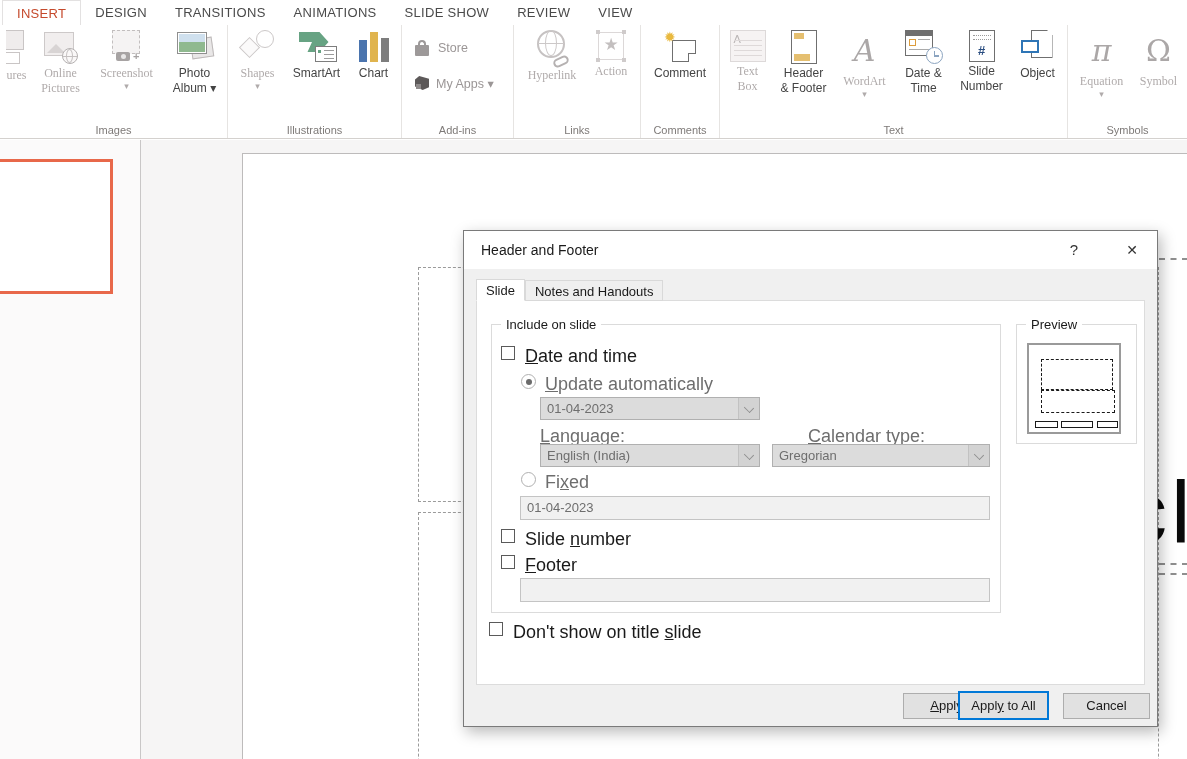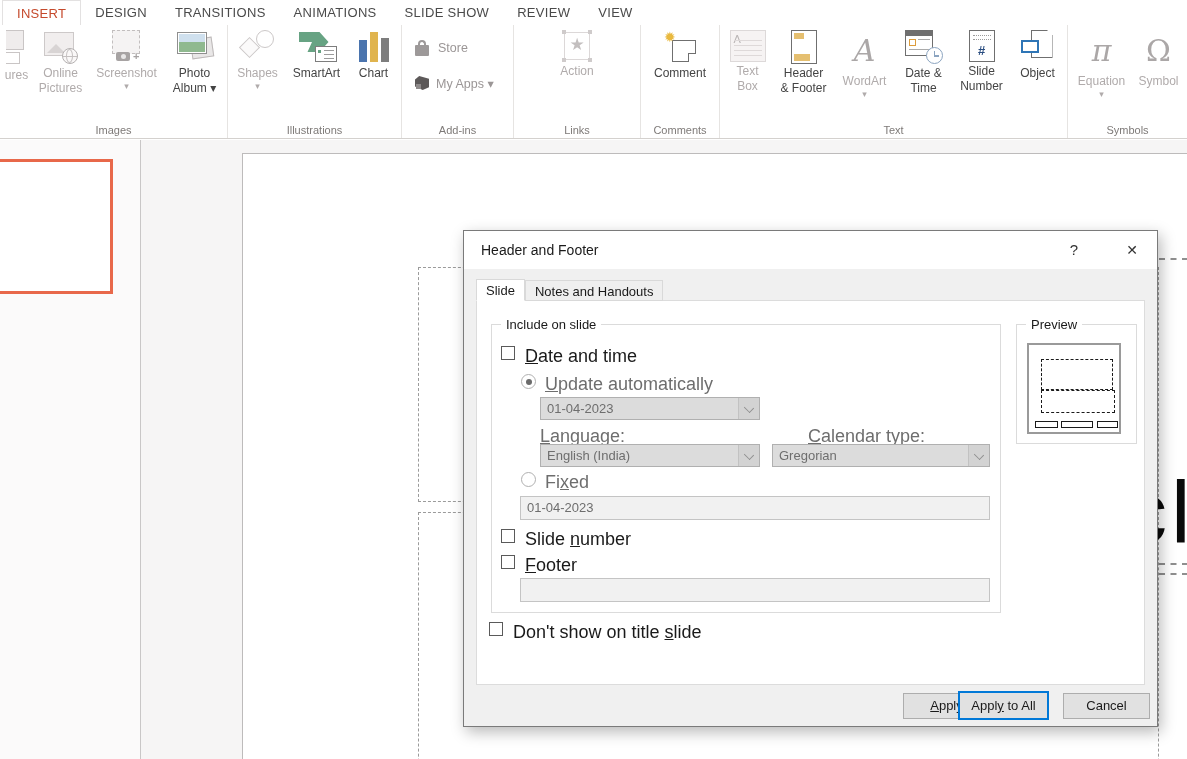--- a/index.html
+++ b/index.html
@@ -11,21 +11,21 @@
   .tabbar { height:25px; background:#fff; display:flex; align-items:stretch; padding-left:2px; }
   .rtab { font-size:13px; color:#4a4a4a; padding:5px 14px 0 14px; letter-spacing:.3px; cursor:default; }
   .rtab.active { color:var(--ribbon_accent,#c5492c); border:1px solid #e3e1e1; border-bottom:none; background:#fff; }
   .ribbon { height:114px; background:#fff; border-bottom:1px solid #d4d1ce; display:flex; align-items:stretch; }
   .rgroup { position:relative; border-right:1px solid #e6e4e2; display:flex; flex-direction:column; padding-bottom:16px; }
   .rgroup-items { flex:1; display:flex; align-items:flex-start; justify-content:center; }
   .rgroup-label { position:absolute; bottom:2px; left:0; right:0; text-align:center; font-size:11px; color:#7e7a78; }
   .rbtn { display:flex; flex-direction:column; align-items:center; padding-top:5px; height:92px; }
   .ricon { height:42px; display:flex; align-items:center; justify-content:center; margin-bottom:2px; }
   .rlabel { font-size:12px; line-height:15px; color:#444; text-align:center; white-space:nowrap; }
-  .rbtn.disabled .rlabel { color:#b0abab; }
+  .rbtn.disabled .rlabel { color:#b0abab;font-family:Liberation Serif, serif; }
   .arrowline { font-size:9px; color:#b0abab; line-height:10px; }
   .rbtn:not(.disabled) .arrowline { color:#555; }
   .smallbtns { display:flex; flex-direction:column; justify-content:flex-start; gap:18px; padding:14px 12px 0 12px; }
   .sbtn { display:flex; align-items:center; gap:6px; font-size:12.5px; color:#9b9696; white-space:nowrap; }
 
   
   .ic { position:relative; }
   .pic-frag { position:relative; width:22px; height:36px; overflow:hidden; }
   .pic-frag .p1 { position:absolute; left:-8px; top:0; width:26px; height:20px; background:#efecec; border:1px solid #c9c5c5; }
   .pic-frag .p2 { position:absolute; left:-6px; top:22px; width:20px; height:12px; border:1px solid #c9c5c5; background:#fff; }
@@ -266,20 +266,32 @@
               <span class="dot"></span>
             </span>
           <span>My Apps ▾</span>
         </div>
       </div>
       <div class="rgroup-label">Add-ins</div>
     </div>
 
     <div class="rgroup" style="width:127px">
       <div class="rgroup-items">
+        <div class="rbtn disabled" style="width:68px">
+          <div class="ricon ic linkic">
+              <div class="gl">
+                <i></i>
+                <b></b>
+              </div>
+              <div class="chain"></div>
+            </div>
+          <div class="rlabel">
+              <div>Hyperlink</div>
+            </div>
+        </div>
         <div class="rbtn disabled" style="width:50px">
           <div class="ricon ic actic">
             <div class="fr"></div>
               <div class="st">★</div>
             <div class="h" style="left:0;top:0"></div>
               <div class="h" style="right:0;top:0"></div>
               <div class="h" style="left:0;bottom:0"></div>
               <div class="h" style="right:0;bottom:0"></div>
           </div>
           <div class="rlabel">

